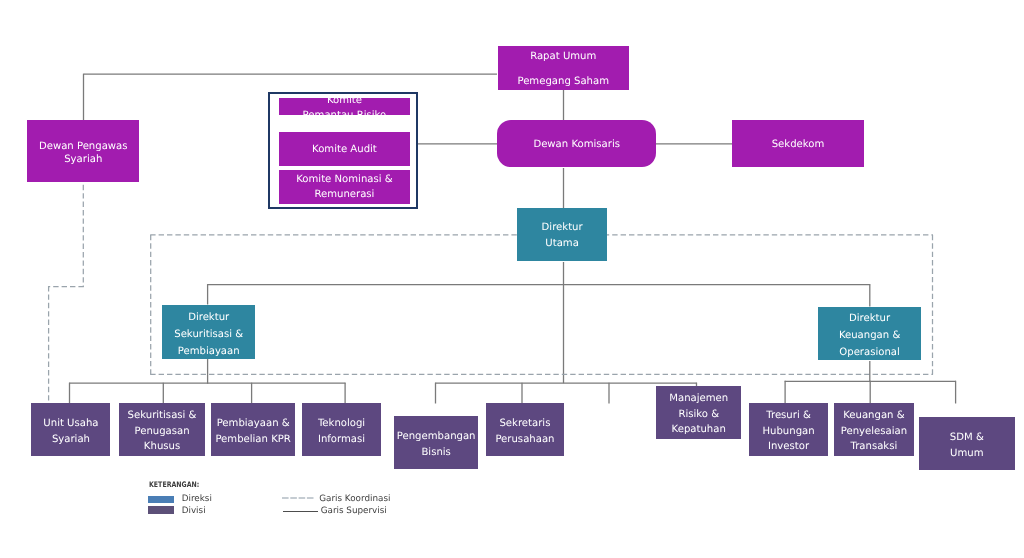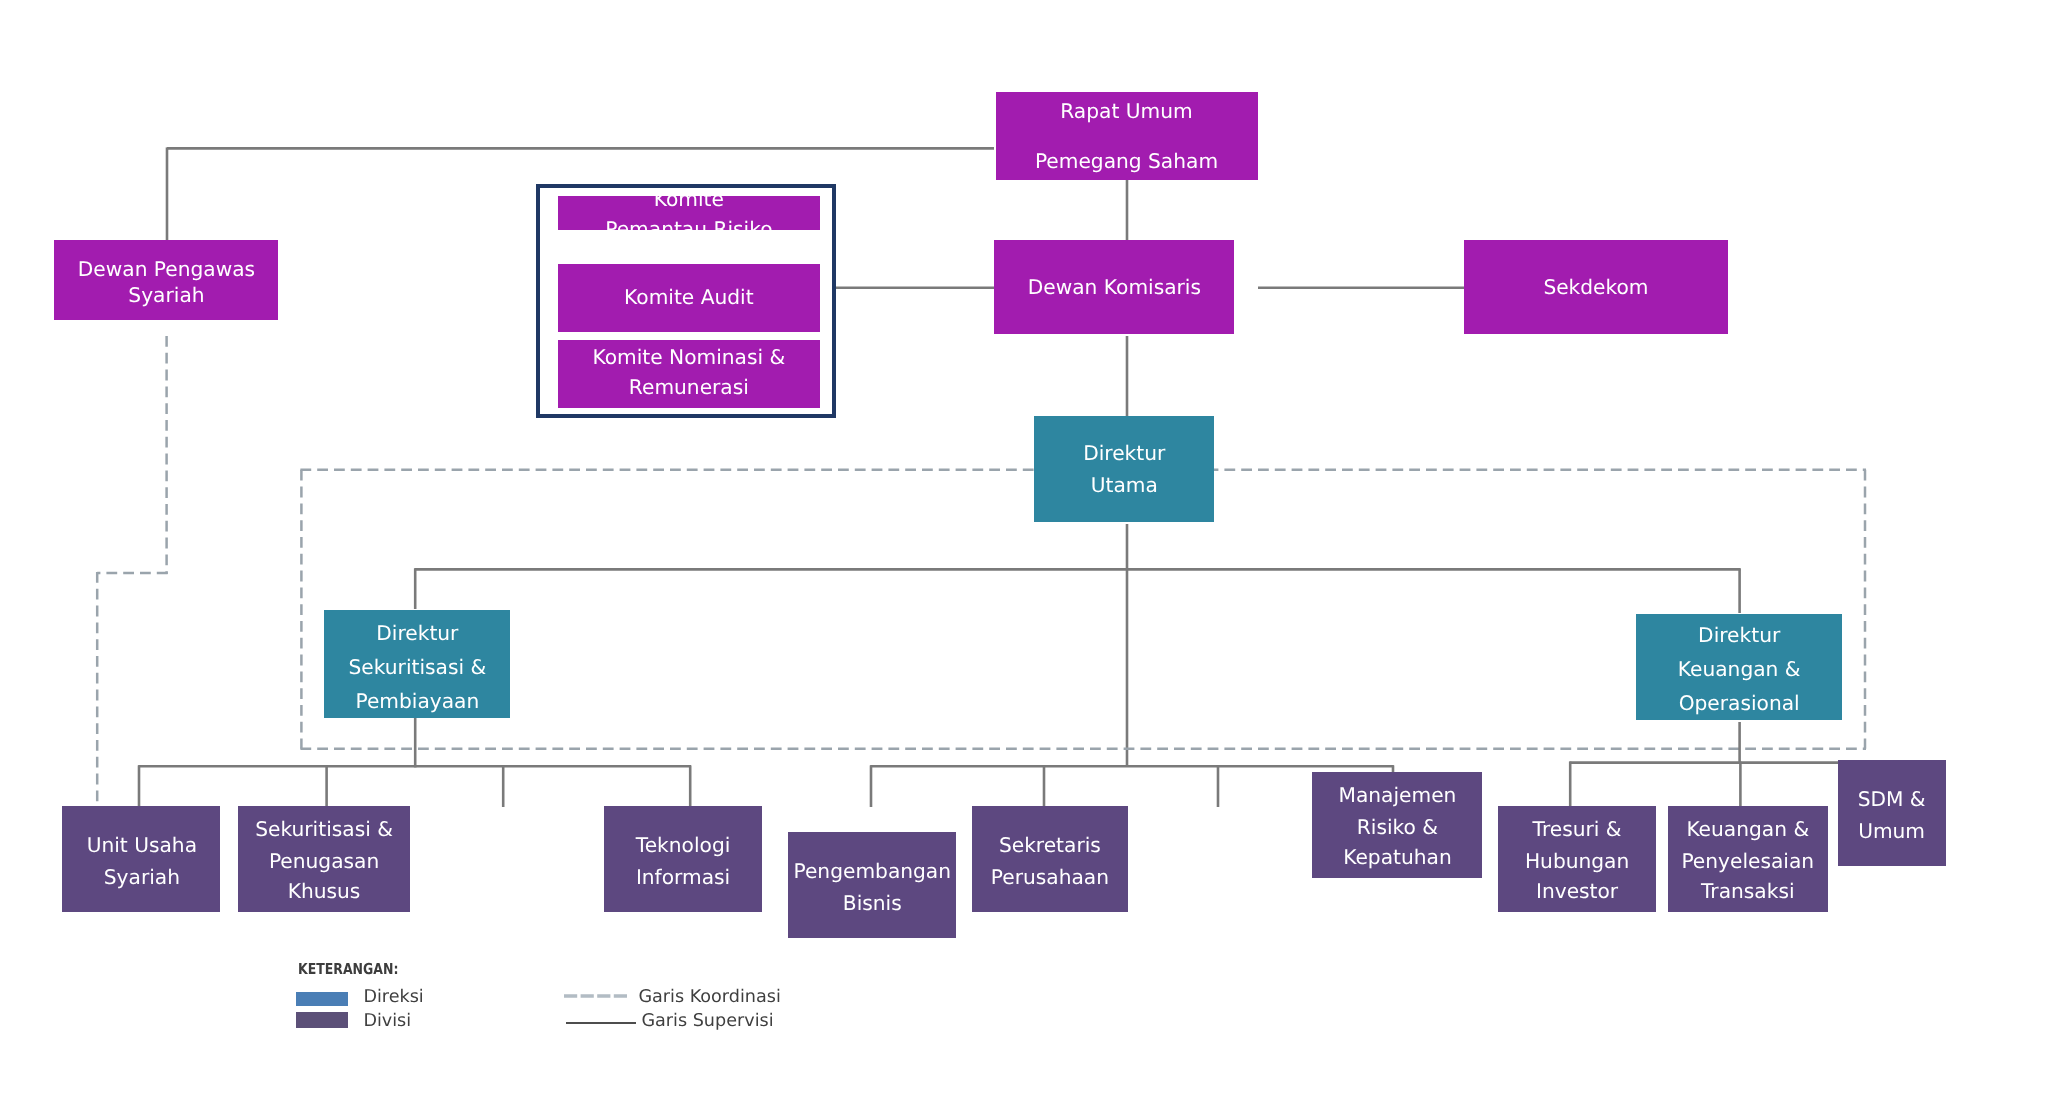--- a/index.html
+++ b/index.html
@@ -67,27 +67,27 @@
   </svg>
 
   <div id="committee-frame"></div>
 
   <div class="node blue" style="left:497.6px;top:45.6px;width:131.3px;height:44px;line-height:2.45;">
       <div class="nt" style="top:2.2px;">
         <span class="tl">Rapat Umum</span>
         <span class="tl">Pemegang Saham</span>
       </div>
     </div>
-  <div class="node blue" style="left:27.2px;top:120.1px;width:112.1px;height:40px;line-height:1.36;">
+  <div class="node blue" style="left:27.2px;top:120.1px;width:112.1px;height:62px;line-height:1.36;">
       <div class="nt" style="top:2.2px;">
         <span class="tl">Dewan Pengawas</span>
         <span class="tl">Syariah</span>
       </div>
     </div>
-  <div class="node blue" style="left:497.2px;top:120.2px;width:120px;height:46.9px;line-height:1.5;">
+  <div class="node blue" style="left:497.2px;top:120.2px;width:159px;height:46.9px;line-height:1.5;border-radius:14px;">
       <div class="nt" style="top:1.3px;">
         <span class="tl">Dewan Komisaris</span>
       </div>
     </div>
   <div class="node blue" style="left:732.2px;top:120.25px;width:131.6px;height:46.9px;line-height:1.5;">
       <div class="nt" style="top:1.3px;">
         <span class="tl">Sekdekom</span>
       </div>
     </div>
   <div class="node blue" style="left:279.2px;top:98.2px;width:130.5px;height:17px;line-height:1.46;">
@@ -133,20 +133,26 @@
         <span class="tl">Syariah</span>
       </div>
     </div>
   <div class="node purple" style="left:119.4px;top:403px;width:85.3px;height:53px;line-height:1.53;">
       <div class="nt" style="top:2px;">
         <span class="tl">Sekuritisasi &amp;</span>
         <span class="tl">Penugasan</span>
         <span class="tl">Khusus</span>
       </div>
     </div>
+  <div class="node purple" style="left:211.1px;top:403px;width:84.1px;height:53px;line-height:1.53;">
+      <div class="nt" style="top:2px;">
+        <span class="tl">Pembiayaan &amp;</span>
+        <span class="tl">Pembelian KPR</span>
+      </div>
+    </div>
   <div class="node purple" style="left:301.7px;top:403px;width:79.7px;height:53px;line-height:1.53;">
       <div class="nt" style="top:2px;">
         <span class="tl">Teknologi</span>
         <span class="tl">Informasi</span>
       </div>
     </div>
   <div class="node purple" style="left:394.1px;top:416px;width:84.1px;height:53px;line-height:1.53;">
       <div class="nt" style="top:2px;">
         <span class="tl">Pengembangan</span>
         <span class="tl">Bisnis</span>
@@ -172,21 +178,21 @@
         <span class="tl">Investor</span>
       </div>
     </div>
   <div class="node purple" style="left:833.8px;top:403px;width:80.2px;height:53px;line-height:1.53;">
       <div class="nt" style="top:2px;">
         <span class="tl">Keuangan &amp;</span>
         <span class="tl">Penyelesaian</span>
         <span class="tl">Transaksi</span>
       </div>
     </div>
-  <div class="node purple" style="left:918.8px;top:380px;width:54px;height:53px;line-height:1.53;">
+  <div class="node purple" style="left:918.8px;top:417px;width:96px;height:53px;line-height:1.53;">
       <div class="nt" style="top:2px;">
         <span class="tl">SDM &amp;</span>
         <span class="tl">Umum</span>
       </div>
     </div>
 
   <div id="legend">
     <div id="legend-heading">KETERANGAN:</div>
 
     <div class="lg-sw" style="left:147.9px;top:495.9px;background:#4A7EB5;"></div>

